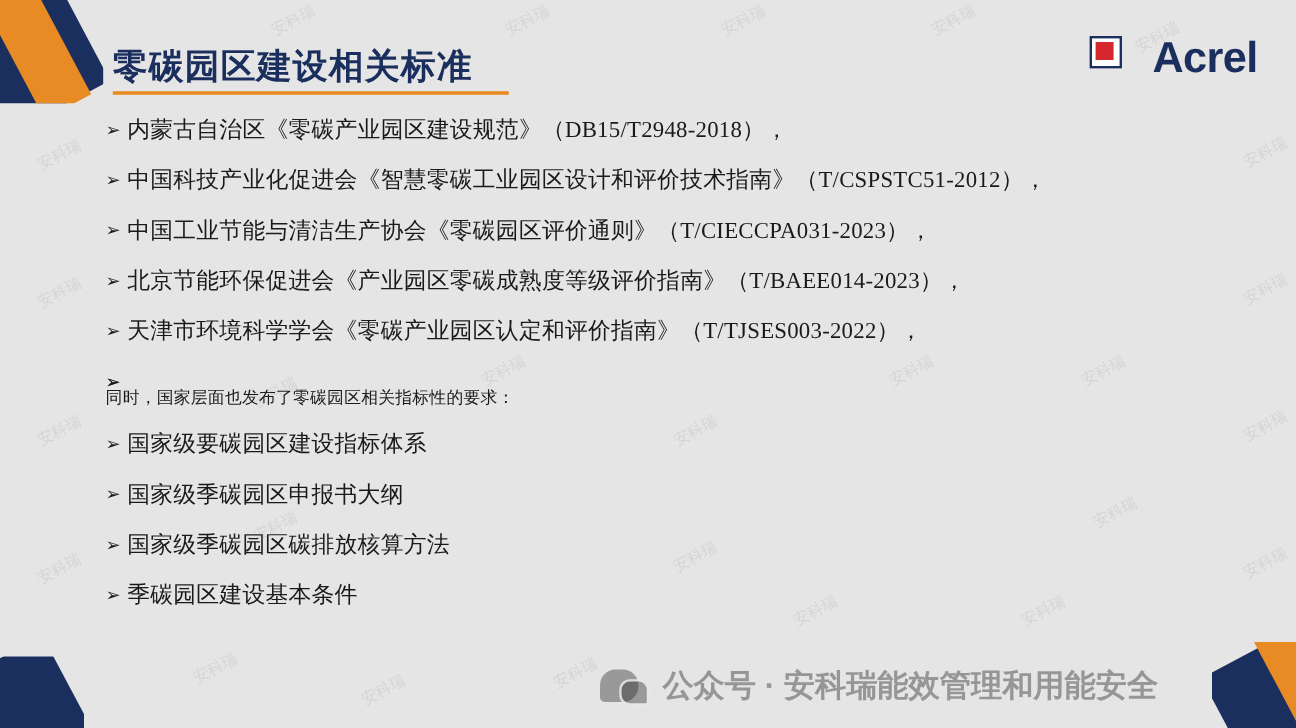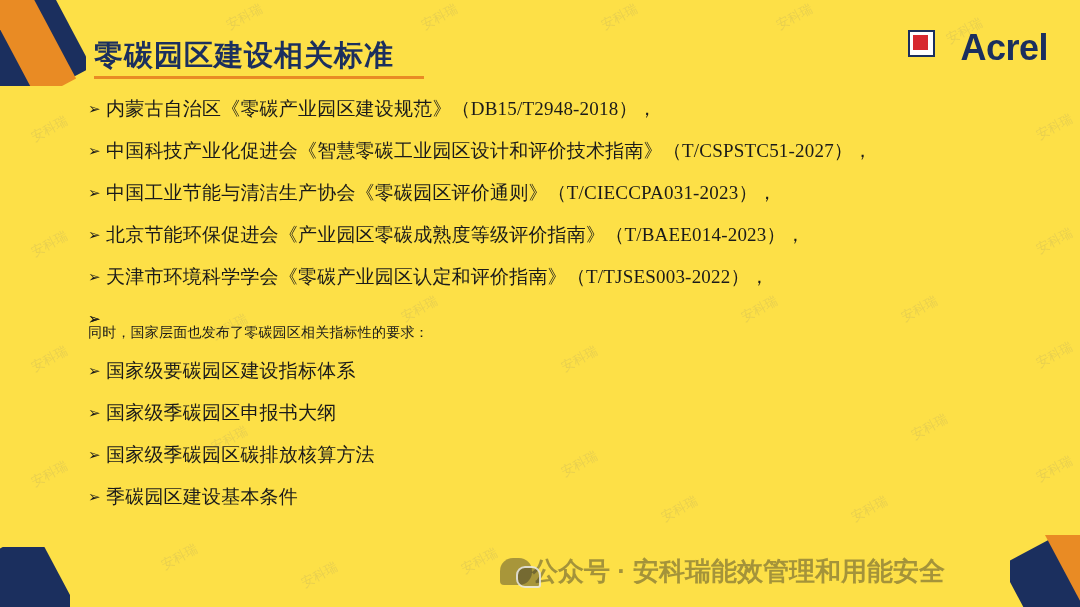--- a/index.html
+++ b/index.html
@@ -5,21 +5,21 @@
   * { box-sizing: border-box; margin: 0; padding: 0; }
   html, body {
     width: 1080px; height: 607px;
     overflow: hidden;
     background: #ffffff;
     font-family: "Liberation Serif", serif;
   }
   #slide {
     position: relative;
     width: 1080px; height: 607px;
-    background: #fde047;
+    background: #e5e5e5;
     overflow: hidden;
   }
 
   
   .corner-tl {
     position: absolute; top: 0; left: 0;
     width: 86px; height: 86px;
     overflow: hidden;
   }
   .corner-tl .navy {
@@ -146,21 +146,21 @@
     color: rgba(125,125,125,0.16);
     font-size: 13px;
     font-family: "Liberation Sans", sans-serif;
     transform: rotate(-28deg);
     pointer-events: none;
     white-space: nowrap;
   }
   .footer-wm {
     position: absolute;
     left: 500px; bottom: 18px;
-    display: flex; align-items: center; gap: 0;
+    display: flex; align-items: center; gap: 20px;
     color: rgba(40,40,40,0.42);
     font-size: 26px;
     font-weight: bold;
     font-family: "Liberation Sans", sans-serif;
     white-space: nowrap;
   }
   .wechat-ico {
     width: 32px; height: 27px;
     background: rgba(40,40,40,0.40);
     border-radius: 13px 13px 13px 4px;
@@ -201,21 +201,21 @@
   </div>
 
   <div class="body">
 
     <div class="bullet">
       <span class="mk">➢</span>
       <span>内蒙古自治区《零碳产业园区建设规范》（DB15/T2948-2018），</span>
     </div>
     <div class="bullet">
       <span class="mk">➢</span>
-      <span>中国科技产业化促进会《智慧零碳工业园区设计和评价技术指南》（T/CSPSTC51-2027），</span>
+      <span>中国科技产业化促进会《智慧零碳工业园区设计和评价技术指南》（T/CSPSTC51-2012），</span>
     </div>
     <div class="bullet">
       <span class="mk">➢</span>
       <span>中国工业节能与清洁生产协会《零碳园区评价通则》（T/CIECCPA031-2023），</span>
     </div>
     <div class="bullet">
       <span class="mk">➢</span>
       <span>北京节能环保促进会《产业园区零碳成熟度等级评价指南》（T/BAEE014-2023），</span>
     </div>
     <div class="bullet">

